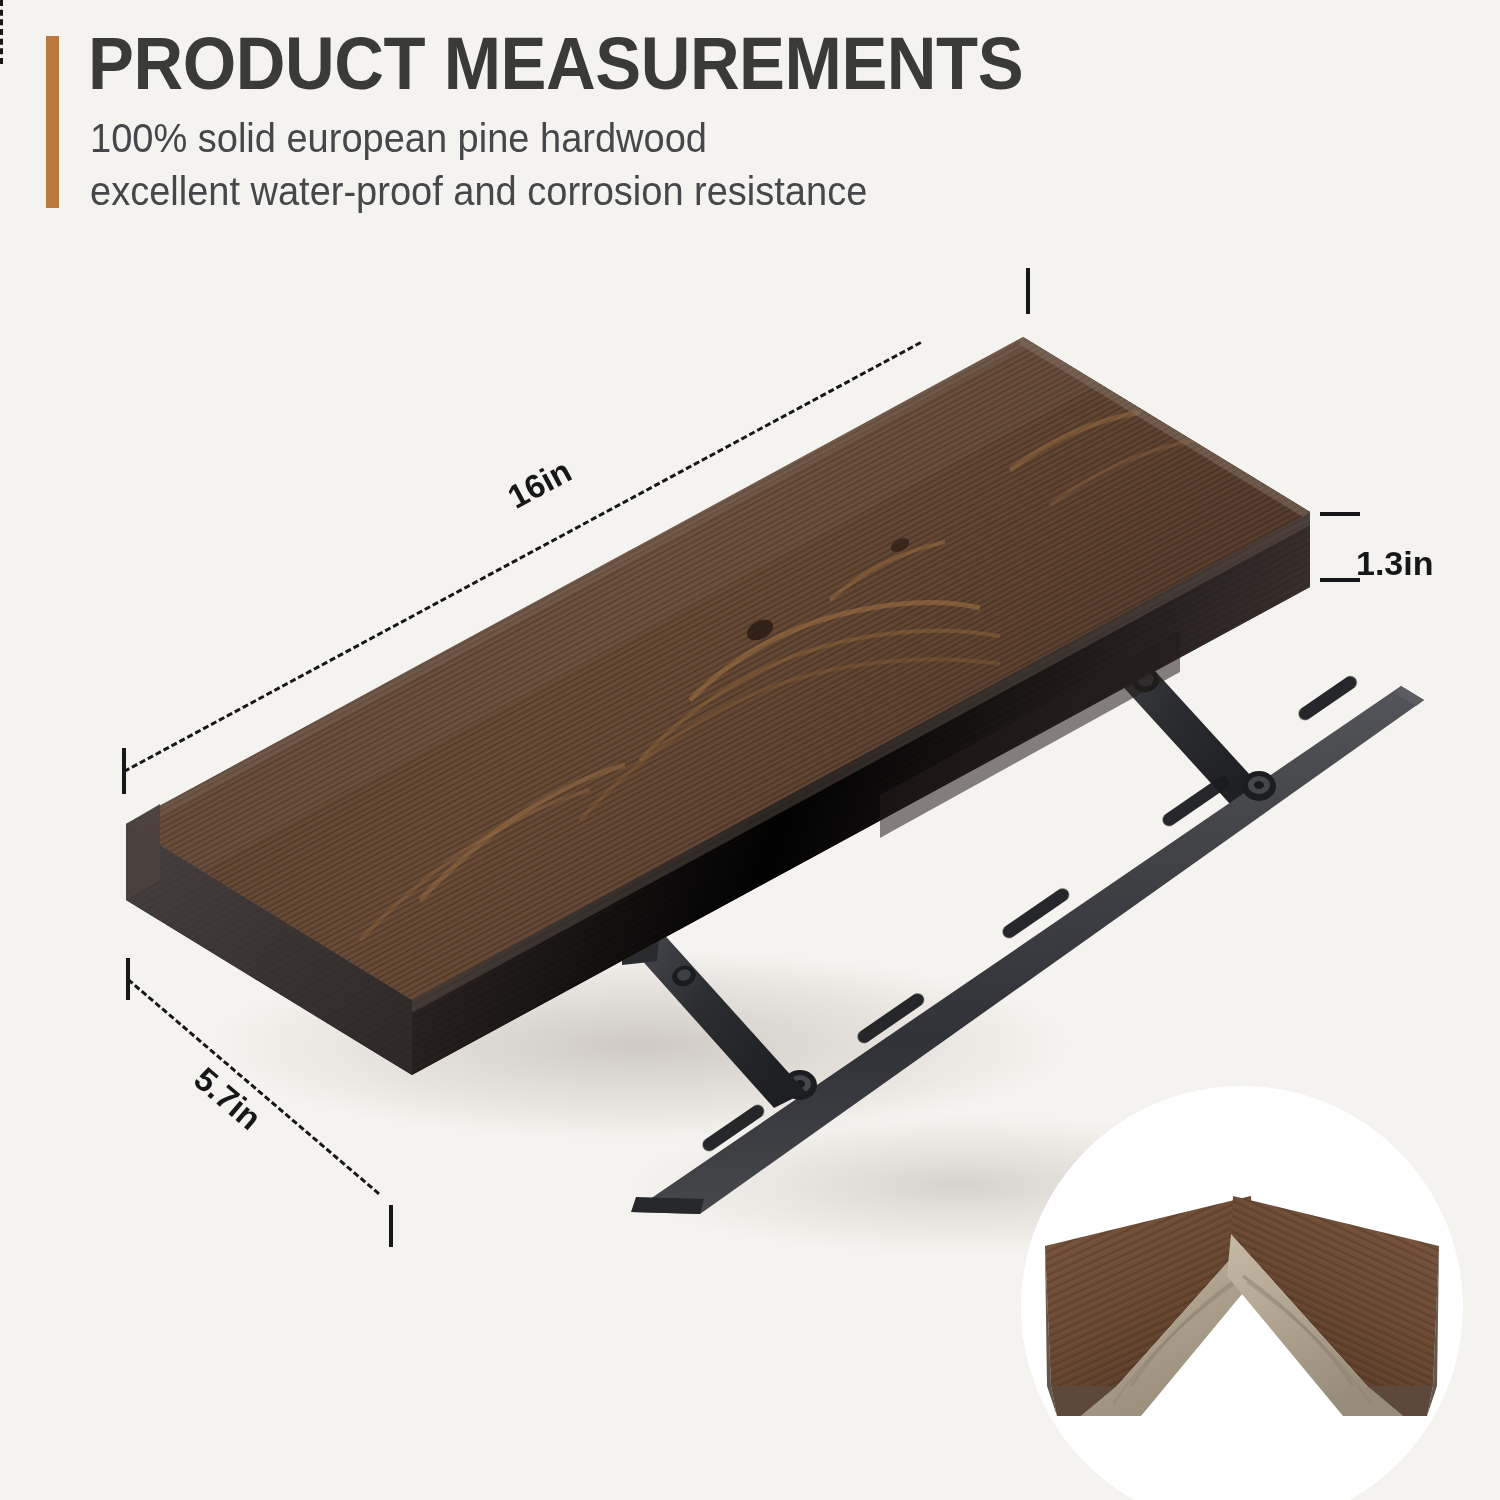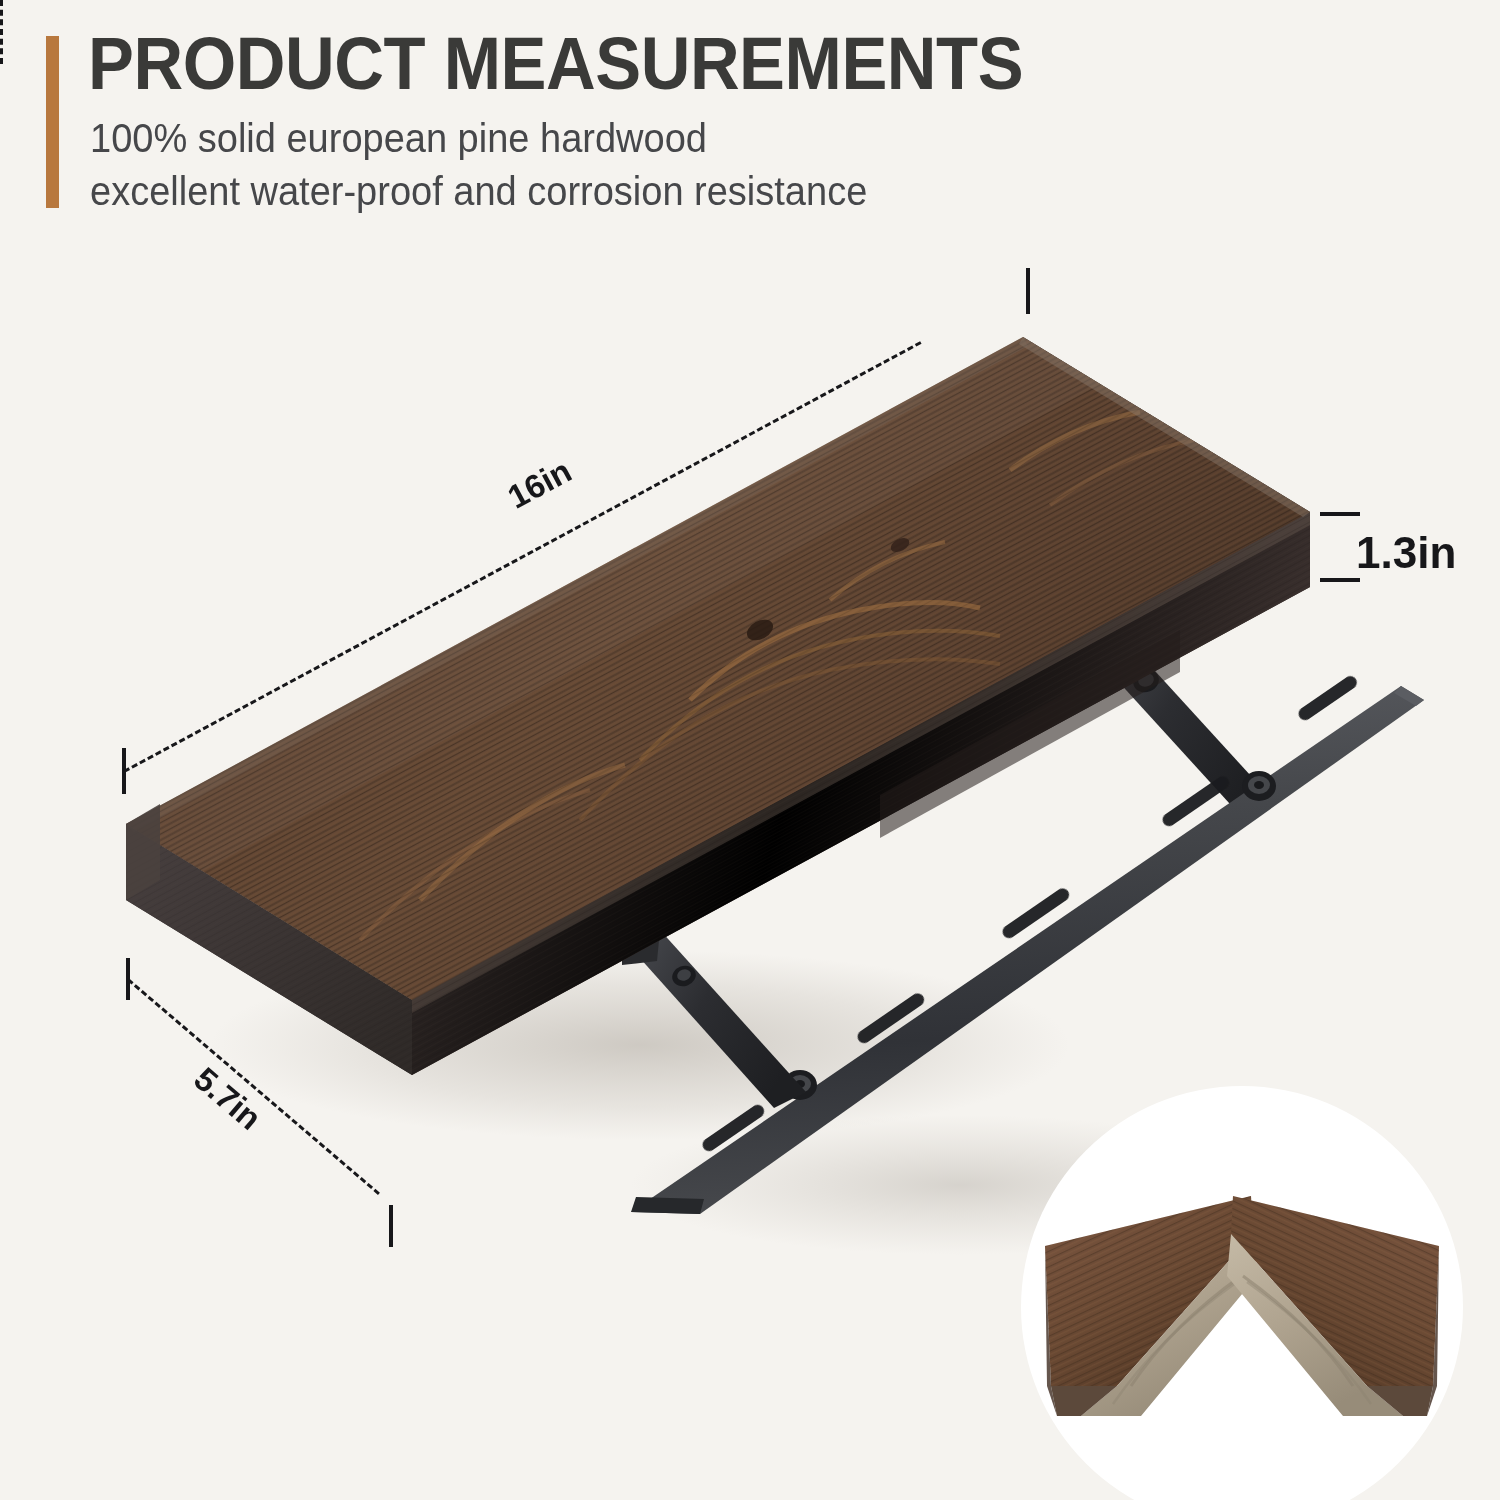--- a/index.html
+++ b/index.html
@@ -115,22 +115,22 @@
   }
   .dim-cap {
     position: absolute;
     height: 0;
     border-top: 4px solid #17171a;
     width: 40px;
   }
   #dim-13-cap-top    { left: 1320px; top: 512px; }
   #dim-13-cap-bottom { left: 1320px; top: 578px; }
   #dim-13-label {
-    left: 1356px; top: 528px;
-    font-size: 44px;
+    left: 1356px; top: 544px;
+    font-size: 34px;
   }
 
   
   #product { position: absolute; left: 0; top: 0; width: 1500px; height: 1500px; }
   #product svg { display: block; }
 
   
   #inset-circle {
     position: absolute;
     left: 1021px;

